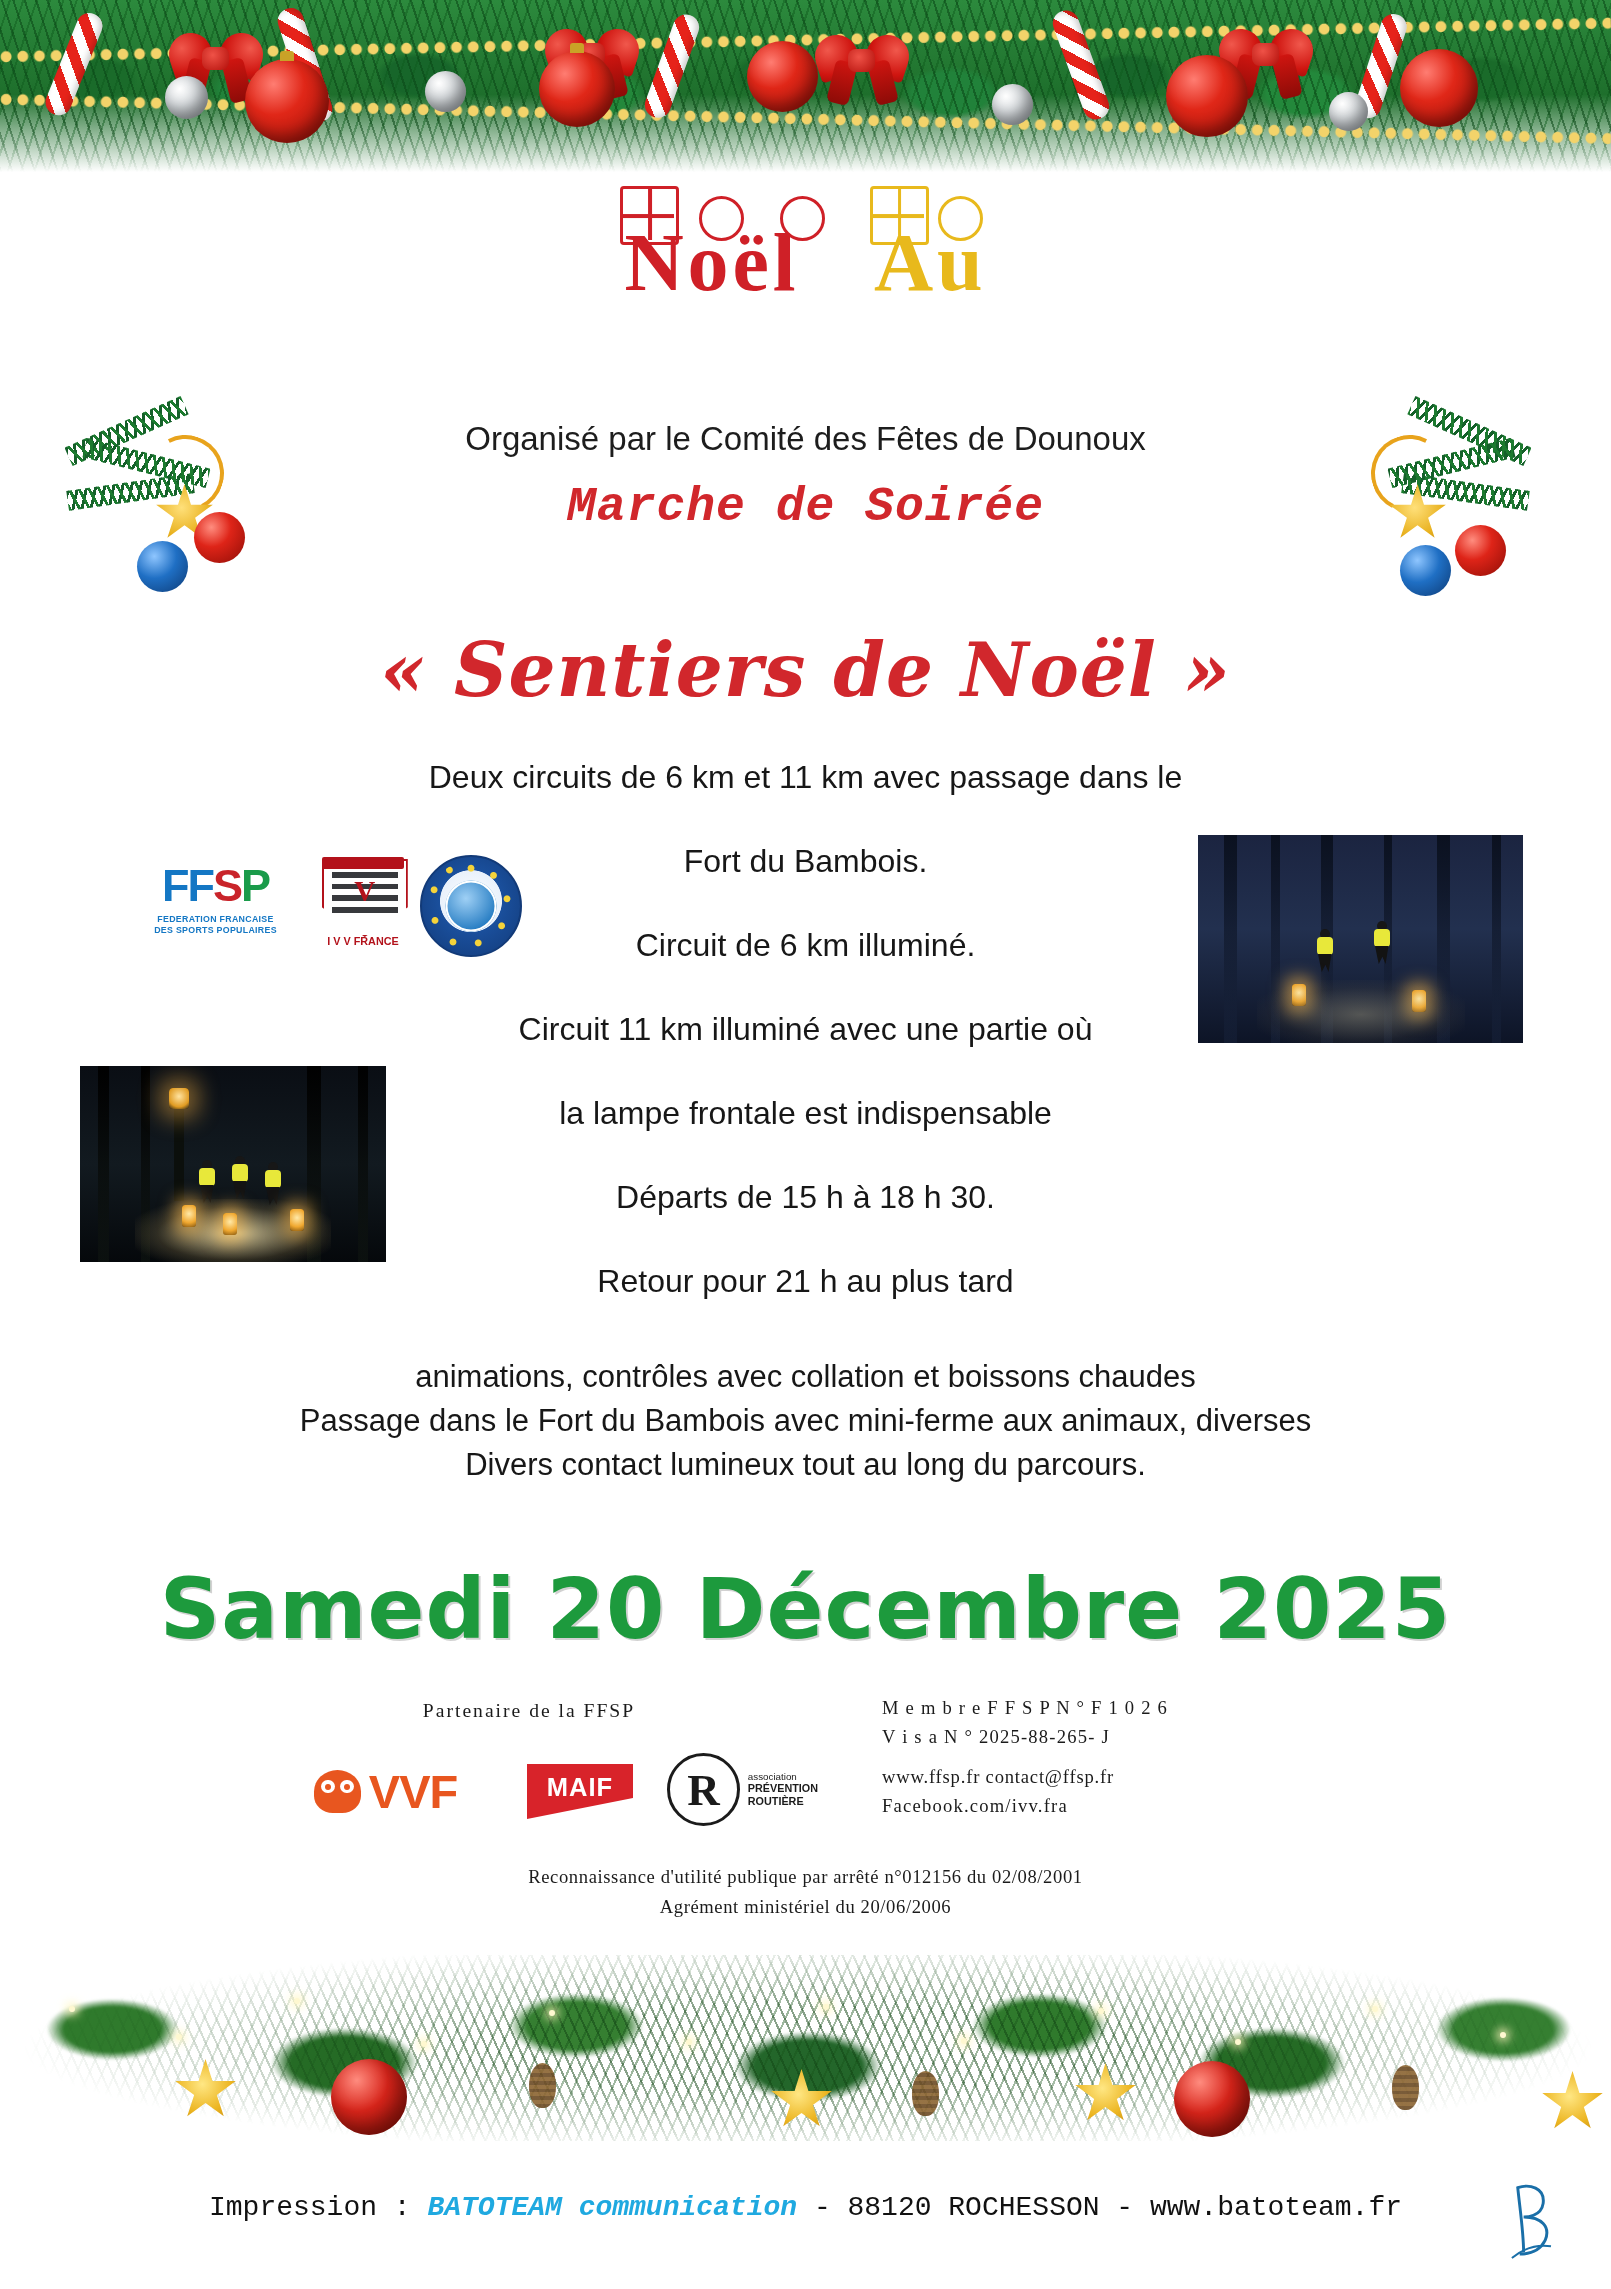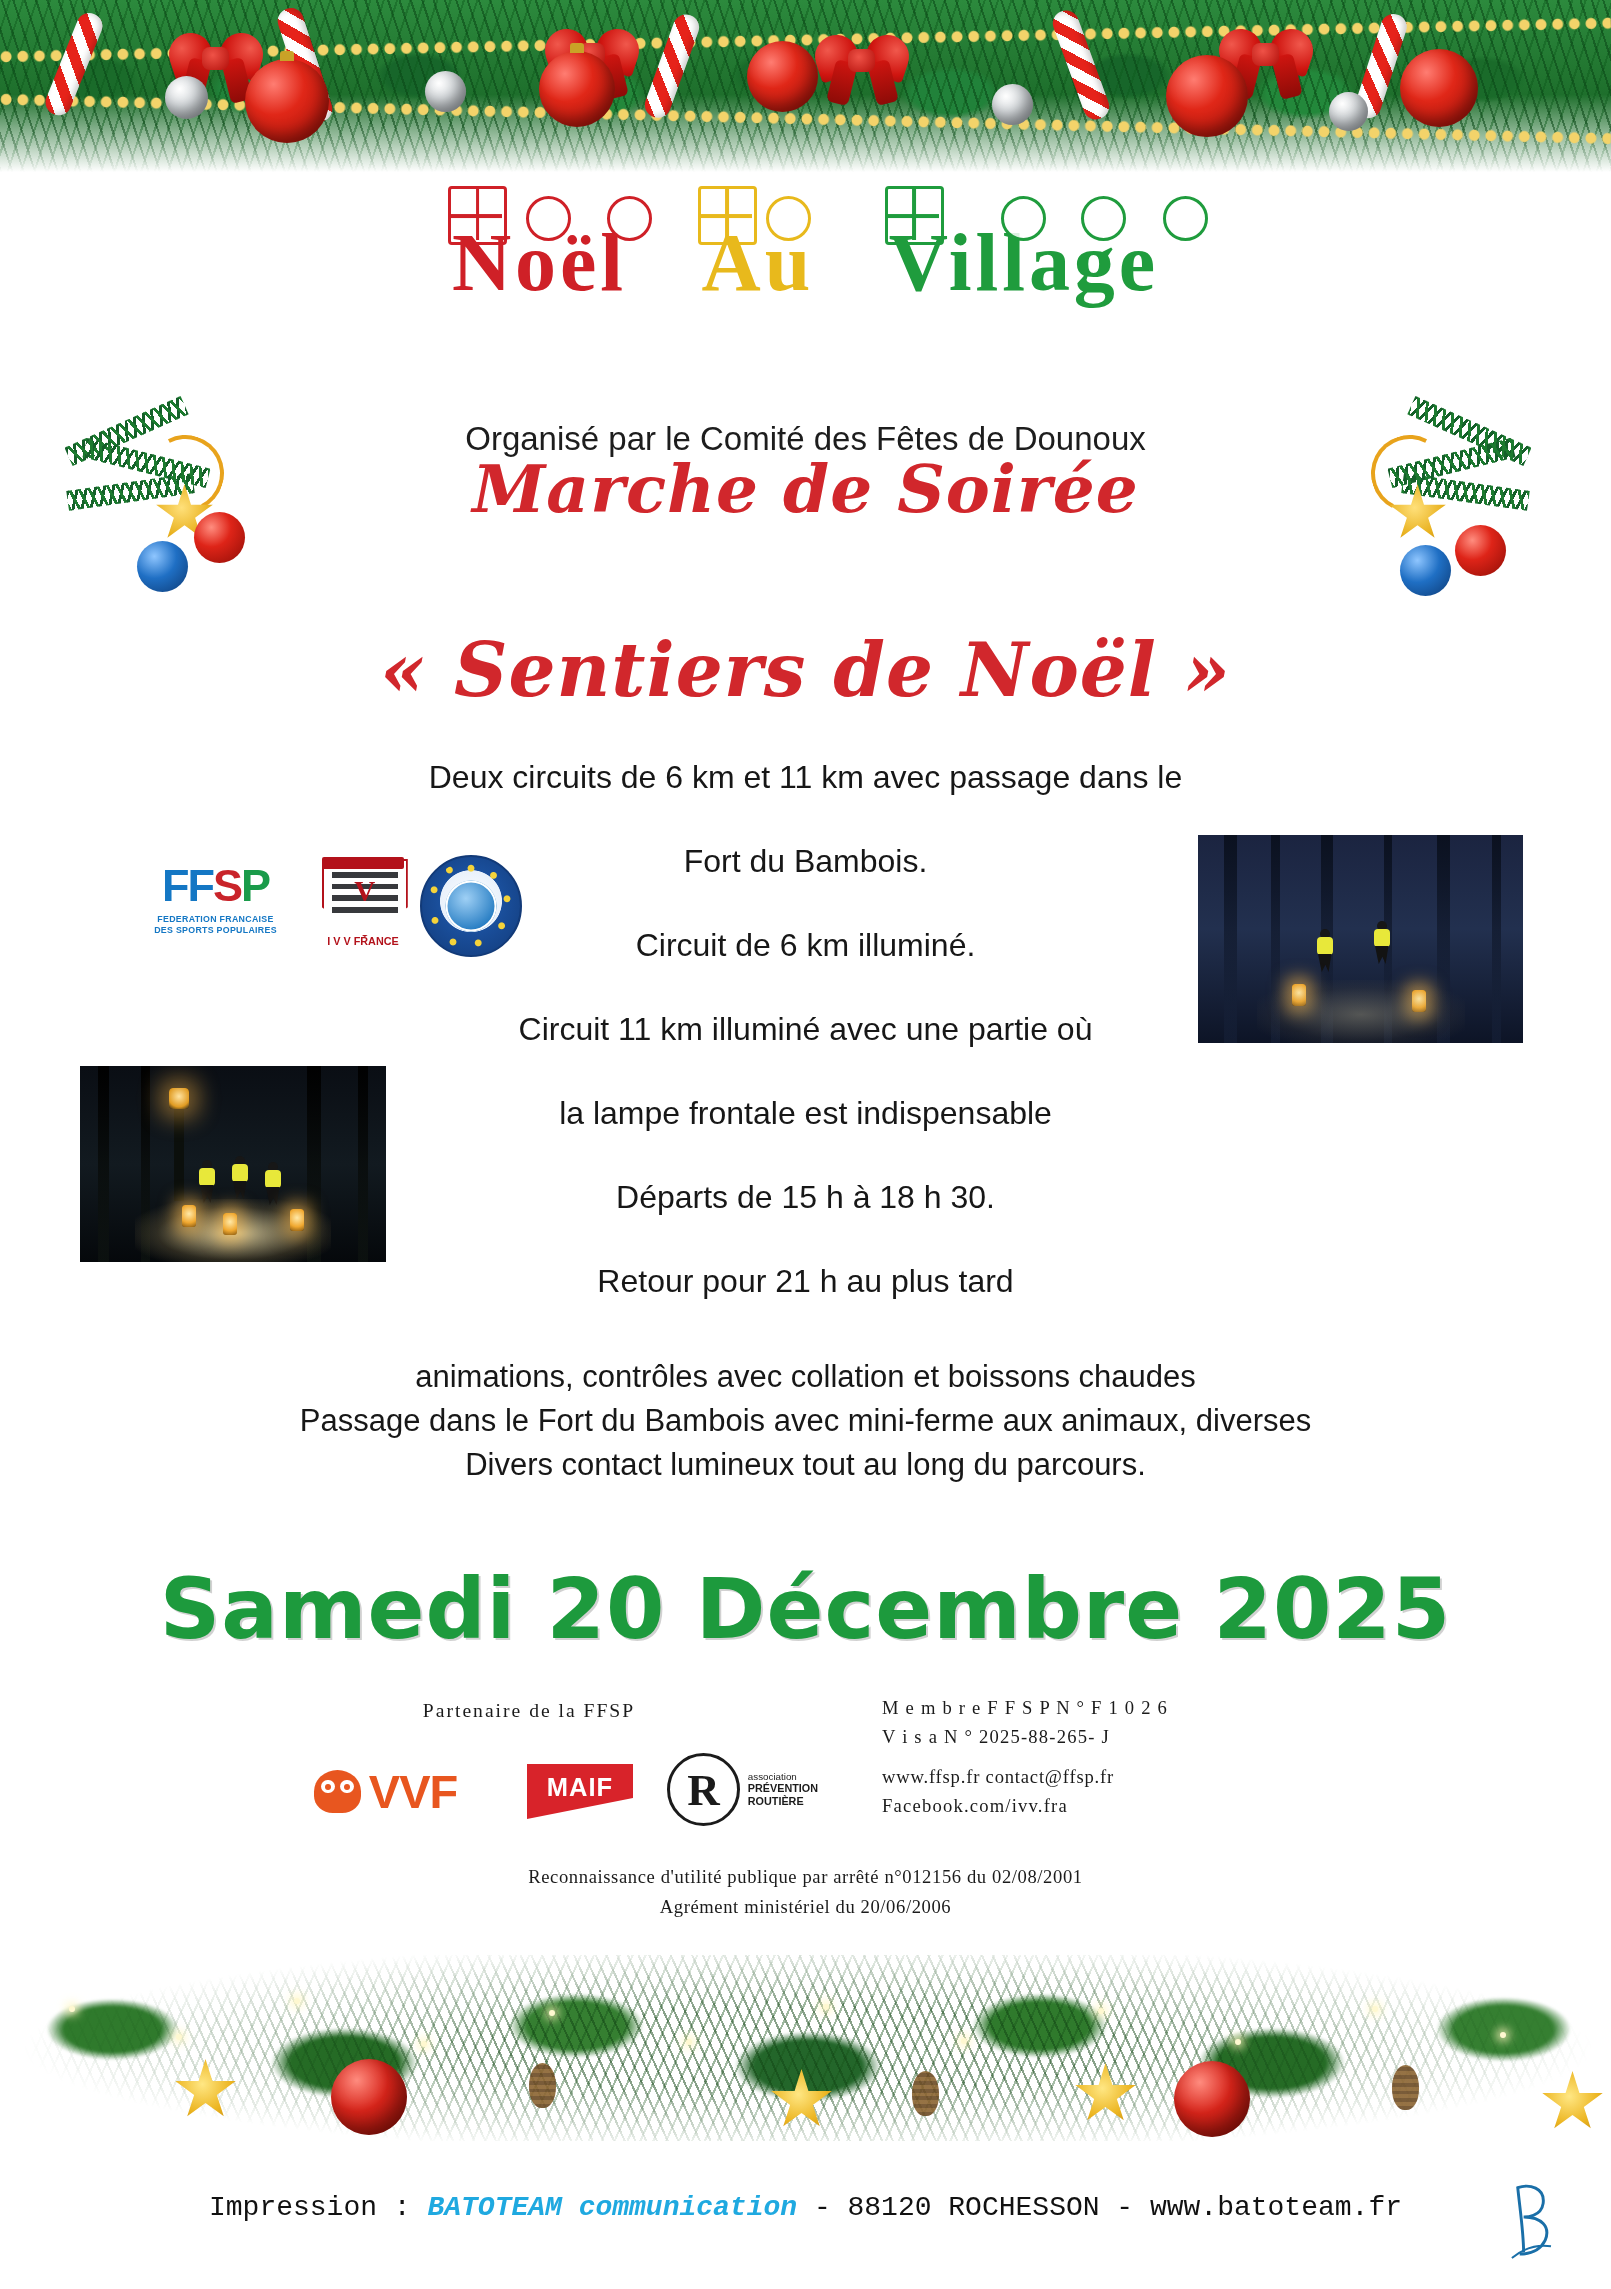--- a/index.html
+++ b/index.html
@@ -212,21 +212,21 @@
   .script-line {
     position: absolute;
     left: 0; width: 1611px;
     text-align: center;
     font-family: "DejaVu Serif", serif;
     font-style: italic;
     font-weight: bold;
     color: #d1272c;
     letter-spacing: 1px;
   }
-  .script-1 { top: 450px; font-size: 66px; }
+  .script-1 { top: 480px; font-size: 48px; font-family: Liberation Mono, monospace; }
   .script-2 { top: 627px; font-size: 74px; }
 
   .body-lines {
     position: absolute;
     top: 761px; left: 0; width: 1611px;
     text-align: center;
     font-size: 32px;
     color: #171717;
     line-height: 1;
   }
@@ -686,27 +686,20 @@
     <div class="orn-word word-noel">
       <span class="deco-box"></span>
       <span class="bauble" style="left:84px;"></span>
       <span class="bauble" style="left:165px;"></span>
       <span>Noël</span>
     </div>
     <div class="orn-word word-au">
       <span class="deco-box"></span>
       <span class="bauble" style="left:74px;"></span>
       <span>Au</span>
-    </div>
-    <div class="orn-word word-village">
-      <span class="deco-box"></span>
-      <span class="bauble" style="left:122px;"></span>
-      <span class="bauble" style="left:202px;"></span>
-      <span class="bauble" style="left:284px;"></span>
-      <span>Village</span>
     </div>
   </div>
 
   <div class="holly" style="left:57px; top:392px;">
     <div class="pine" style="left:5.9px; top:29px; transform: rotate(-24deg);"></div>
     <div class="pine" style="left:25.5px; top:61px; transform: rotate(14deg);"></div>
     <div class="pine" style="left:9.8px; top:90px; transform: rotate(-8deg);"></div>
     <div class="ribbon-curl" style="left:90px; top:43px; transform: rotate(18deg);"></div>
     <div class="star-gold" style="left:98px; top:92px;"></div>
     <div class="holly-ball red" style="left:137px; top:120px;"></div>

